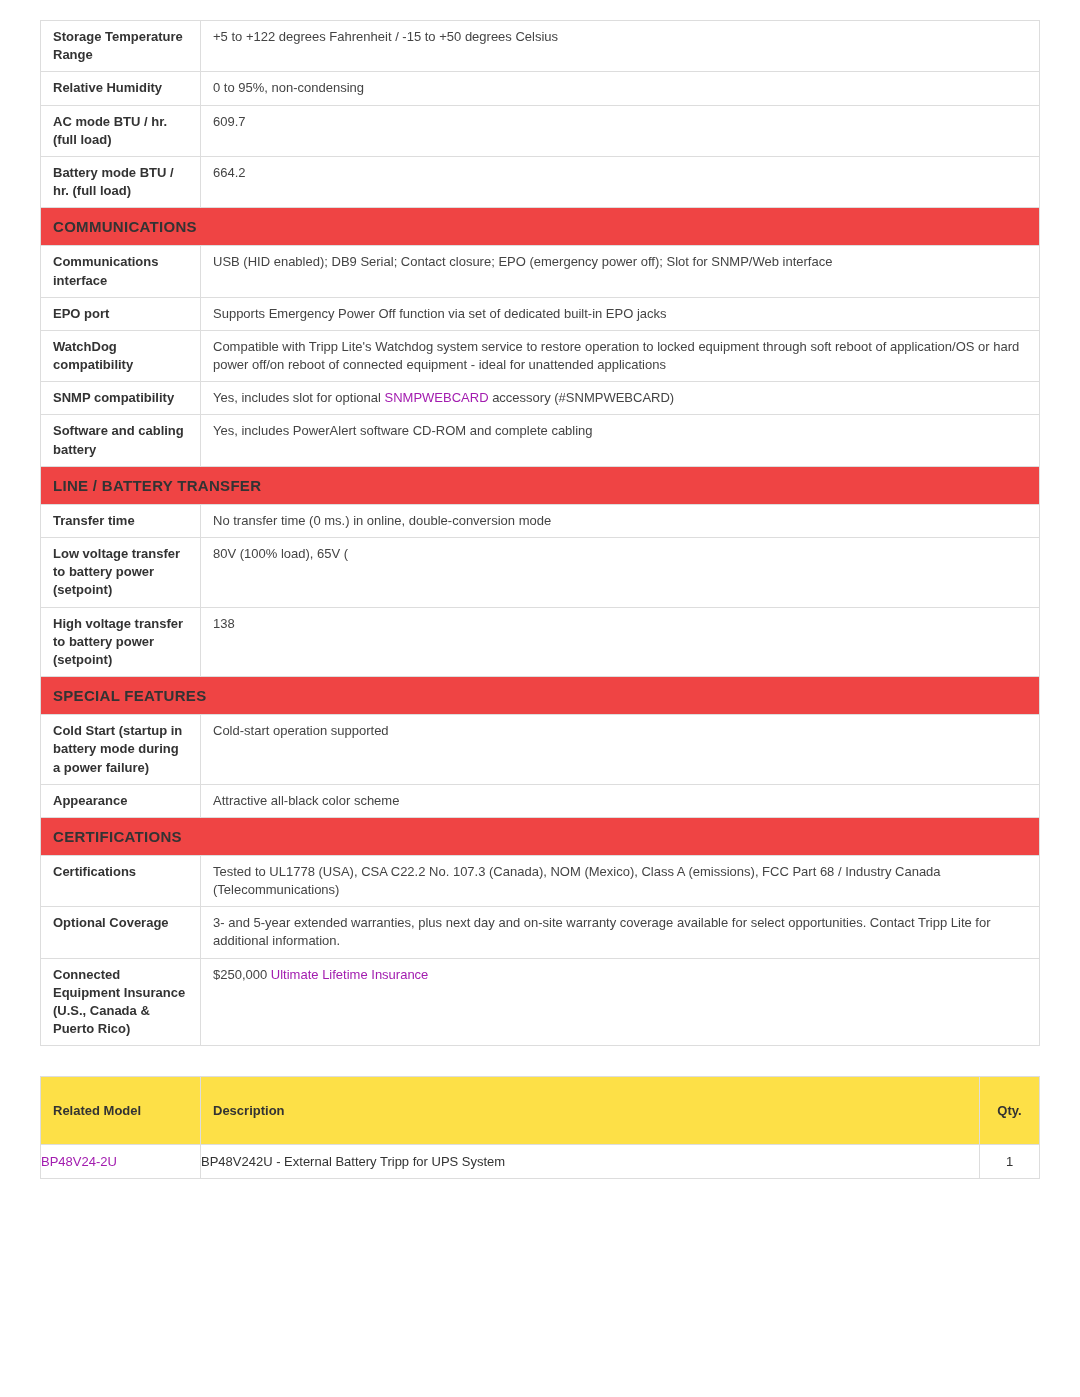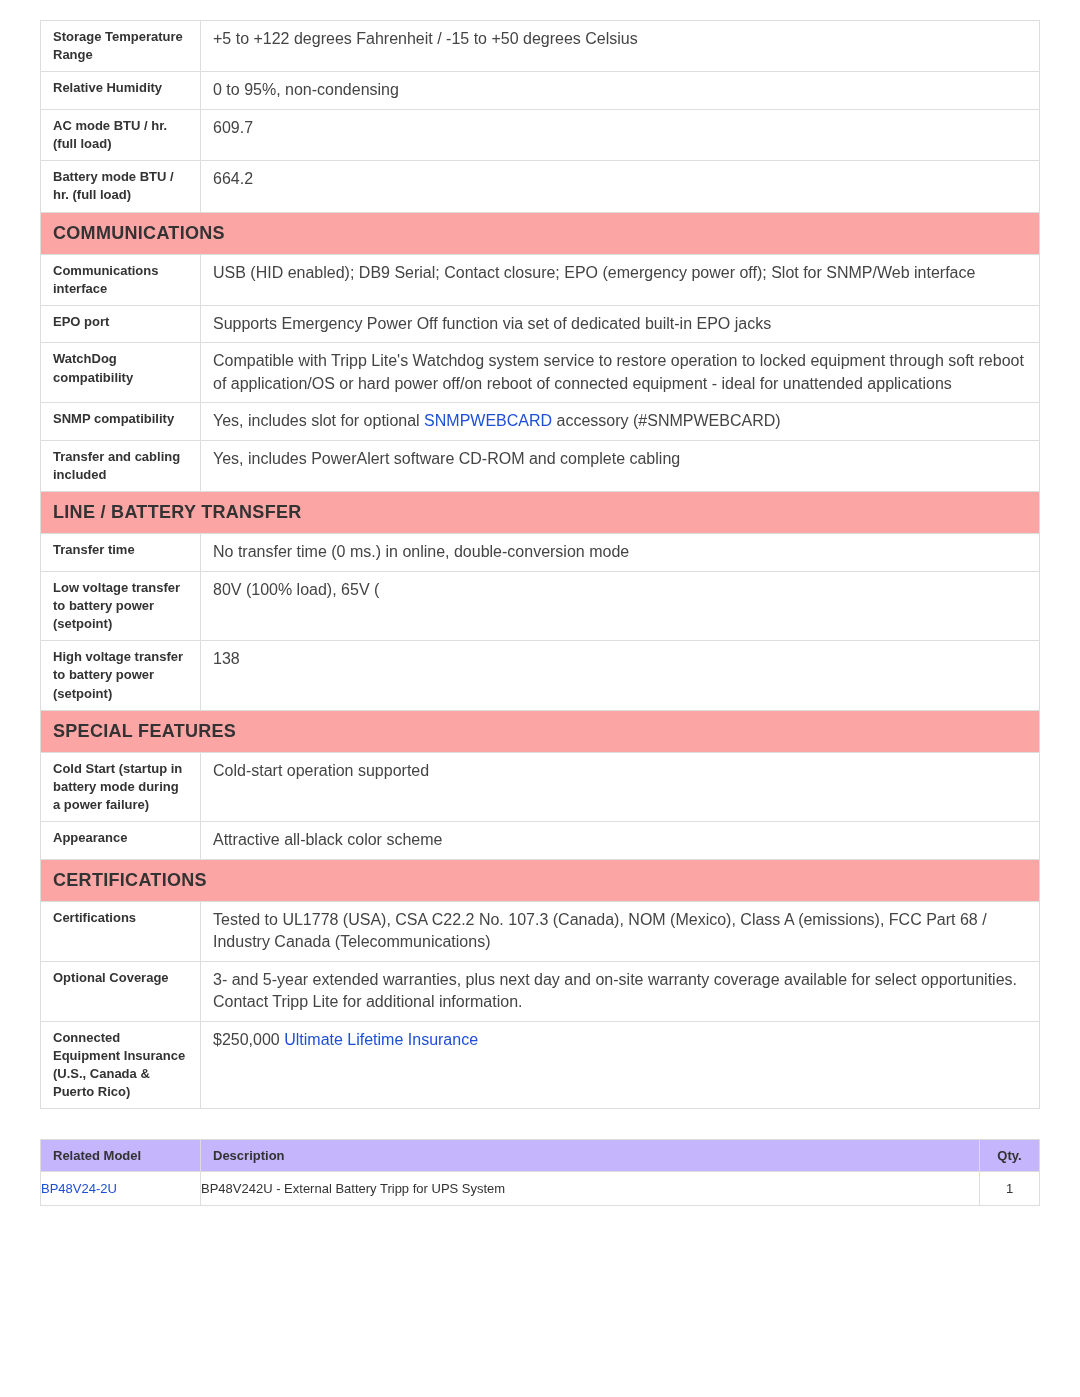--- a/index.html
+++ b/index.html
@@ -22,58 +22,58 @@
       vertical-align: top;
       line-height: 1.4;
     }
     .spec-table td.label-cell {
       width: 160px;
       font-weight: bold;
       font-size: 13px;
       background: #fff;
     }
     .spec-table td.value-cell {
-      font-size: 16px;
+      font-size: 13px;
       color: #444;
     }
     .section-header td {
-      background: #fca5a5;
+      background: #ef4444;
       font-weight: bold;
-      font-size: 18px;
+      font-size: 15px;
       text-transform: uppercase;
       letter-spacing: 0.3px;
       padding: 8px 12px;
       margin-left: 20px;
     }
     .link-blue {
-      color: #1d4ed8;
+      color: #a21caf;
       text-decoration: none;
     }
 
     .related-items-title {
       font-size: 18px;
       font-weight: bold;
       color: #0066cc;
       margin-bottom: 6px;
     }
     .optional-products-label {
       font-size: 13px;
       font-weight: bold;
       margin-bottom: 8px;
     }
     .related-table {
       width: 100%;
       border-collapse: collapse;
       border: 1px solid #ddd;
     }
     .related-table th {
-      background: #c4b5fd;
+      background: #fde047;
       font-weight: bold;
       font-size: 13px;
-      padding: 8px 12px;
+      padding: 26px 12px;
       border: 1px solid #ddd;
       text-align: left;
     }
     .related-table th.qty-col {
       text-align: center;
       width: 60px;
     }
     .related-table td {
       padding: 9px 0;
       border: 1px solid #ddd;
@@ -121,21 +121,21 @@
       </tr>
       <tr>
         <td class="label-cell">WatchDog compatibility</td>
         <td class="value-cell">Compatible with Tripp Lite's Watchdog system service to restore operation to locked equipment through soft reboot of application/OS or hard power off/on reboot of connected equipment - ideal for unattended applications</td>
       </tr>
       <tr>
         <td class="label-cell">SNMP compatibility</td>
         <td class="value-cell">Yes, includes slot for optional <a href="#" class="link-blue">SNMPWEBCARD</a> accessory (#SNMPWEBCARD)</td>
       </tr>
       <tr>
-        <td class="label-cell">Transfer and cabling included</td>
+        <td class="label-cell">Software and cabling battery</td>
         <td class="value-cell">Yes, includes PowerAlert software CD-ROM and complete cabling</td>
       </tr>
       <tr class="section-header">
         <td colspan="2">LINE / BATTERY TRANSFER</td>
       </tr>
       <tr>
         <td class="label-cell">Transfer time</td>
         <td class="value-cell">No transfer time (0 ms.) in online, double-conversion mode</td>
       </tr>
       <tr>

